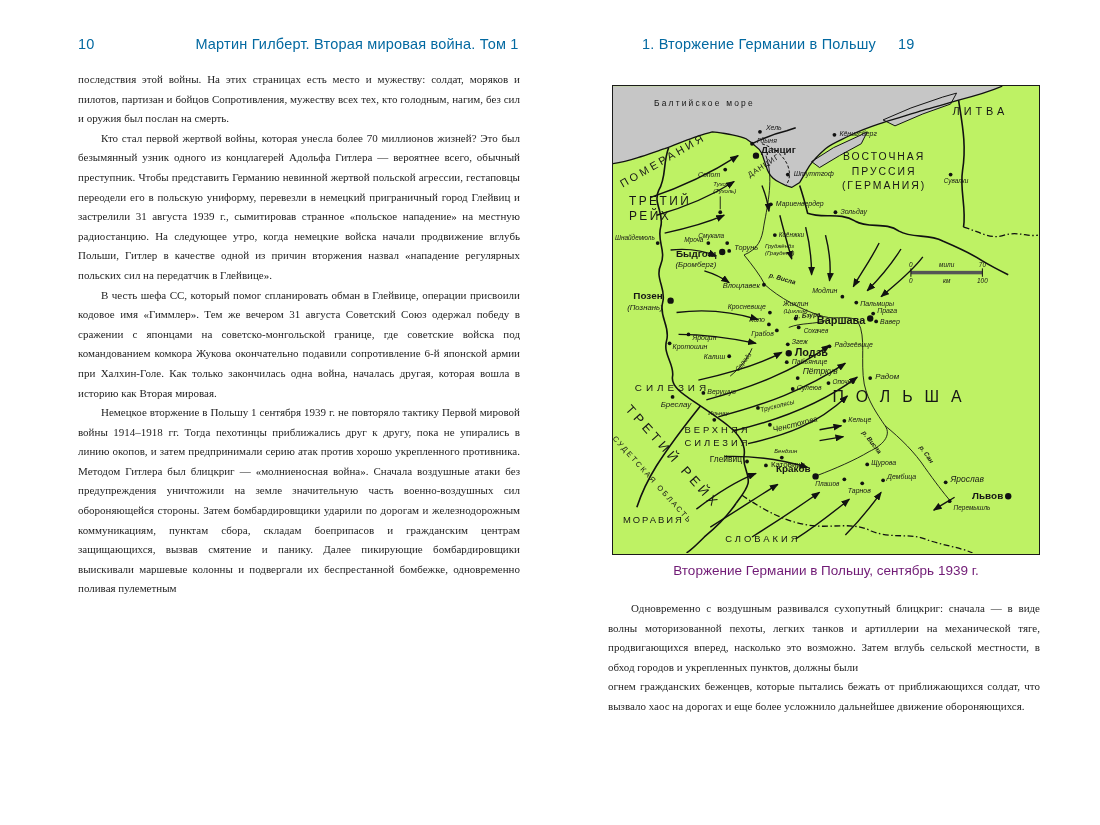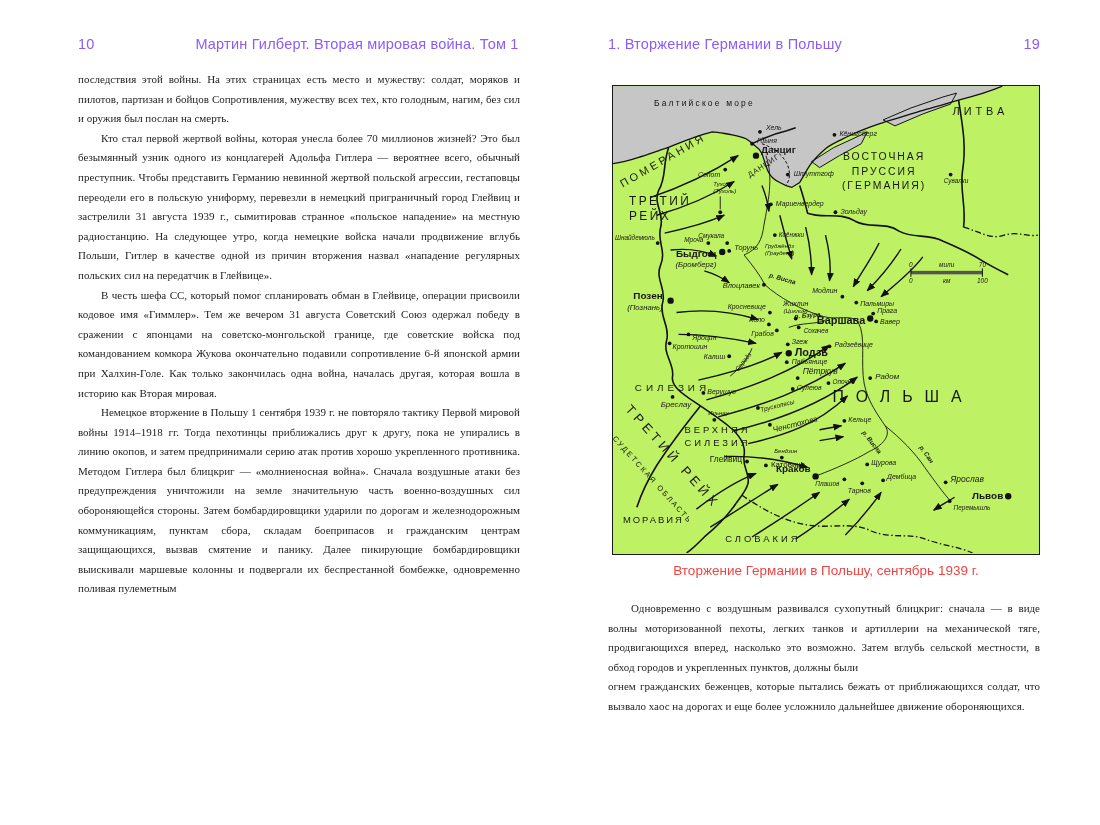--- a/index.html
+++ b/index.html
@@ -1,28 +1,28 @@
 <!DOCTYPE html>
 <html><head>
 <meta charset="utf-8">
 <style>
   html,body{margin:0;padding:0;background:#ffffff;}
   body{width:1100px;height:825px;position:relative;font-family:"Liberation Serif",serif;color:#1e1e1e;overflow:hidden;}
-  .runhead{position:absolute;top:36px;height:20px;font-family:"Liberation Sans",sans-serif;font-size:14.5px;color:#8b5cf6;letter-spacing:.2px;}
+  .runhead{position:absolute;top:36px;height:20px;font-family:"Liberation Sans",sans-serif;font-size:14.5px;color:#0369a1;letter-spacing:.2px;}
   #lp-head{left:78px;width:442px;}
-  #rp-head{left:608px;width:432px;display:flex;justify-content:space-between;}
+  #rp-head{left:642px;width:432px;display:flex;justify-content:flex-start;gap:22px;}
   #lp-head .pgnum{position:absolute;left:0;top:0;}
   #lp-head .rtitle{position:absolute;left:calc(50% + 58px);transform:translateX(-50%);white-space:nowrap;}
   .bodytext{position:absolute;font-size:11px;line-height:19.6px;text-align:justify;}
   #lp-body{left:78px;top:70px;width:442px;height:712px;}
   #rp-body{left:608px;top:599px;width:432px;height:170px;}
   .para{margin:0;}
   .para.ind{text-indent:23px;}
   #map-fig{position:absolute;left:612px;top:85px;width:428px;height:470px;border:1.5px solid #1a1a1a;box-sizing:border-box;background:#bef264;}
-  #map-caption{position:absolute;left:612px;top:563px;width:428px;text-align:center;font-family:"Liberation Sans",sans-serif;font-size:13.5px;color:#ef4444;}
+  #map-caption{position:absolute;left:612px;top:563px;width:428px;text-align:center;font-family:"Liberation Sans",sans-serif;font-size:13.5px;color:#701a75;}
   svg text{font-family:"Liberation Sans",sans-serif;fill:#161616;}
   .coast{fill:none;stroke:#111;stroke-width:1.3;}
   .sea{fill:#c6c6c6;stroke:none;}
   .spit{fill:#c6c6c6;stroke:#111;stroke-width:1;}
   .border{fill:none;stroke:#111;stroke-width:1.6;}
   .borderdd{fill:none;stroke:#111;stroke-width:1.3;stroke-dasharray:6 2.5 1.5 2.5;}
   .borderds{fill:none;stroke:#111;stroke-width:1;stroke-dasharray:3 2;}
   .river{fill:none;stroke:#111;stroke-width:.9;}
   .arrow{fill:none;stroke:#111;stroke-width:1.4;}
 </style>

